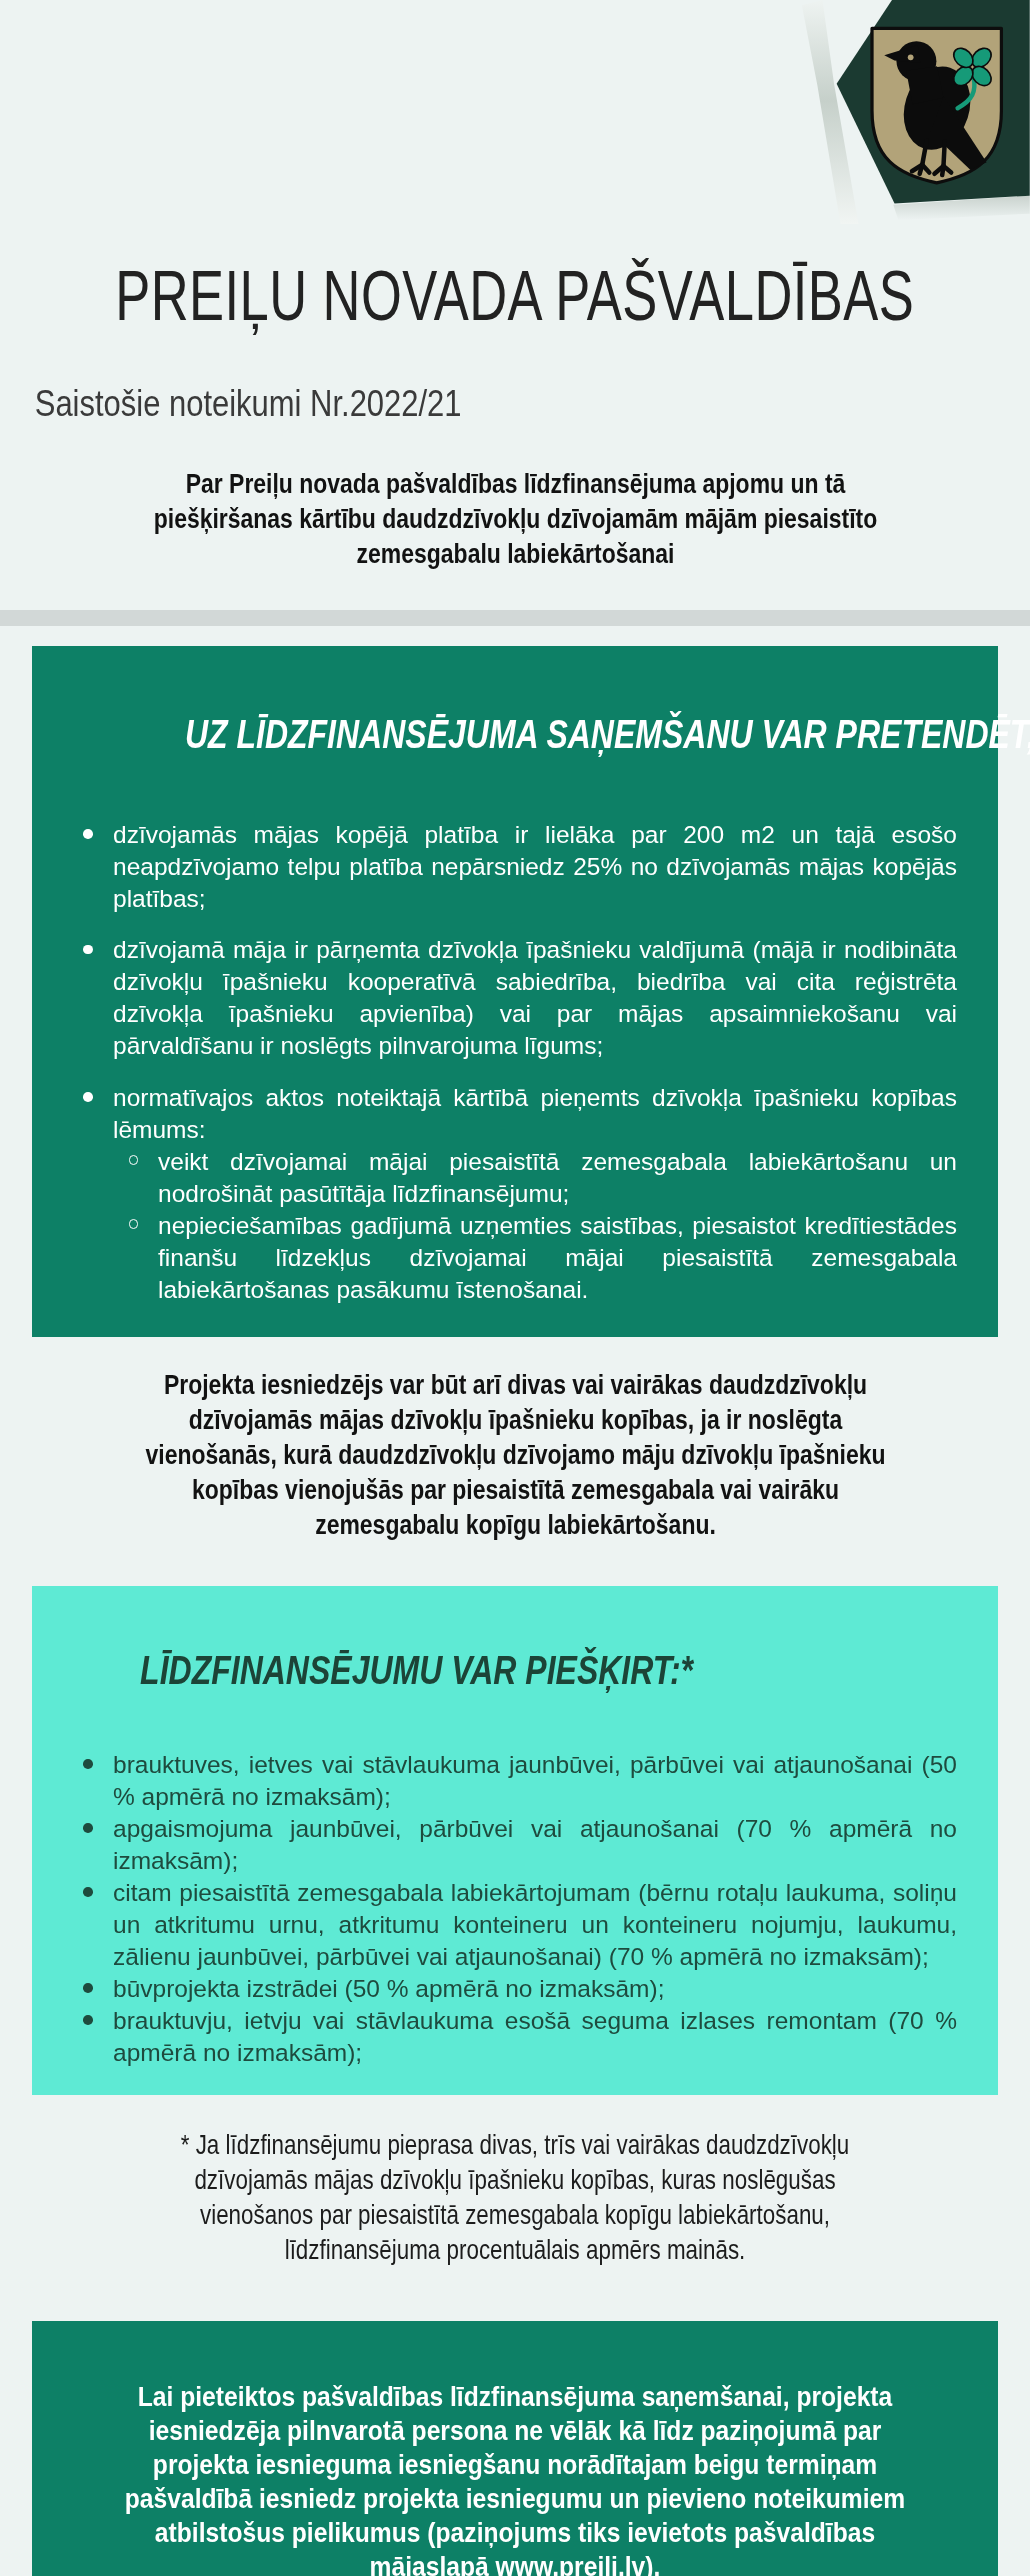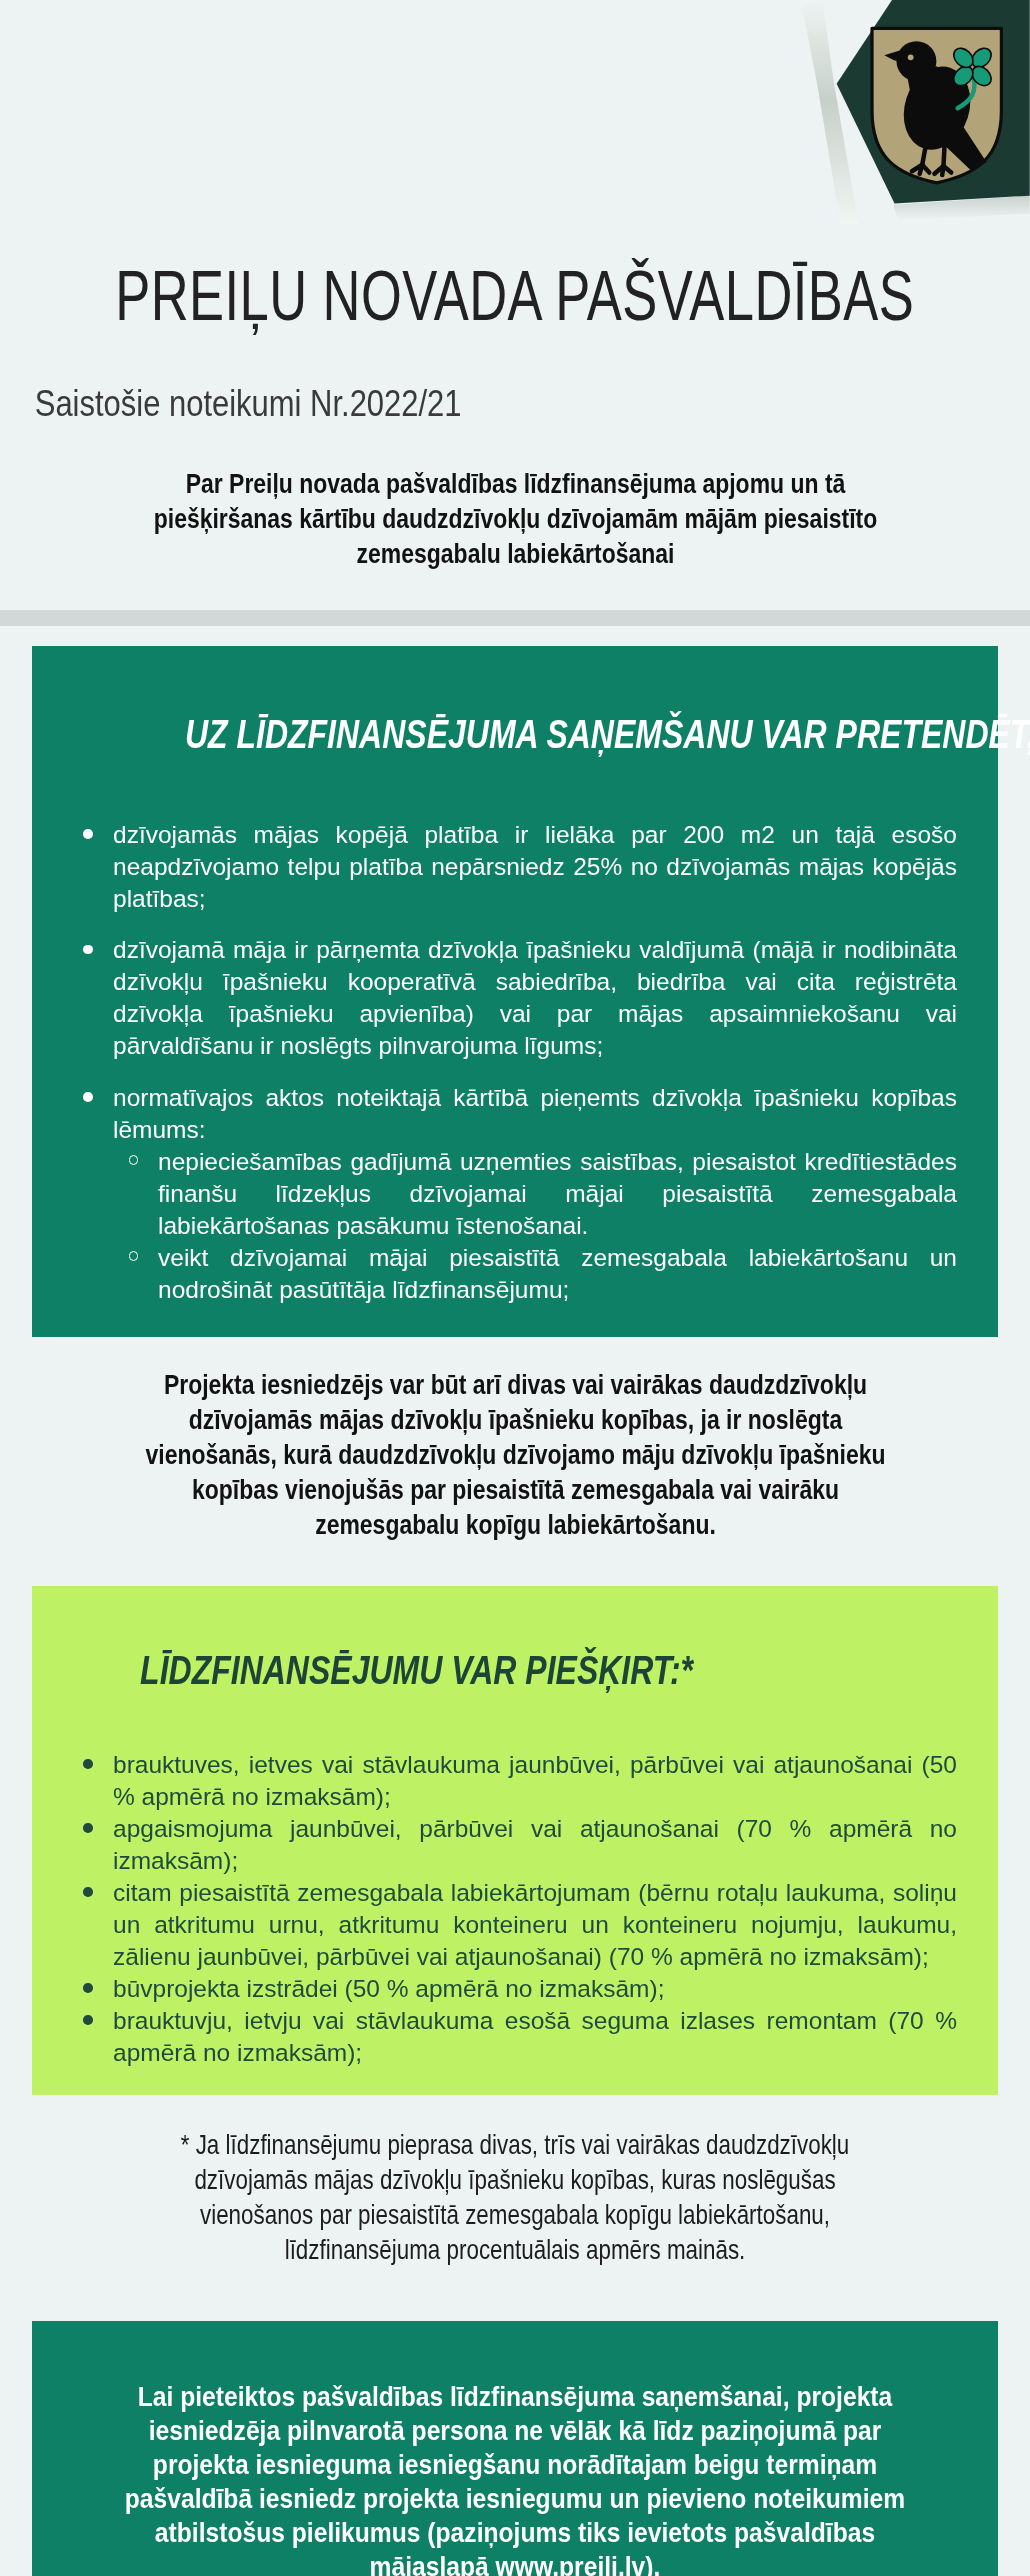--- a/index.html
+++ b/index.html
@@ -17,21 +17,21 @@
   .sub-wrap{display:flex;justify-content:flex-start;margin-top:1.3px;}
   .subtitle{font-size:36px;color:#3a3a3a;white-space:nowrap;transform:scaleX(0.86);}
   .doc-title-wrap{display:flex;justify-content:center;margin-top:18px;}
   .doc-title{width:921px;text-align:center;font-weight:700;font-size:28px;
              line-height:35px;transform:scaleX(0.82);color:#121212;}
   
   .band{height:15.5px;background:#d2d8d7;margin-top:15.5px;}
   
   .box{margin:20.6px 32px 0;}
   .green{background:#0d8066;color:#ffffff;padding:26px 39px 31px;}
-  .tan{background:#bef264;color:#1e4b3e;padding:22px 39px 26px;margin-top:16.7px;}
+  .tan{background:#5eead4;color:#1e4b3e;padding:22px 39px 26px;margin-top:16.7px;}
   .box-heading-wrap{display:flex;justify-content:flex-start;font-style:italic;}
   .box-heading{font-size:40px;font-weight:700;white-space:nowrap;transform:scaleX(0.8);}
   .green .box-heading{color:#ffffff;}
   .tan .box-heading{color:#1c4437;}
   
   ul.bullets{list-style:none;margin:22px 2px 0;padding:0;
              font-size:24.5px;line-height:32px;text-align:justify;}
   ul.bullets>li{position:relative;padding-left:40px;}
   ul.bullets>li+li{margin-top:19.3px;}
   ul.bullets>li::before{content:"";position:absolute;left:10.3px;top:10.3px;
@@ -131,24 +131,24 @@
     <li>
       <span>dzīvojamās mājas kopējā platība ir lielāka par 200 m2 un tajā esošo neapdzīvojamo telpu platība nepārsniedz 25% no dzīvojamās mājas kopējās platības;</span>
     </li>
     <li>
       <span>dzīvojamā māja ir pārņemta dzīvokļa īpašnieku valdījumā (mājā ir nodibināta dzīvokļu īpašnieku kooperatīvā sabiedrība, biedrība vai cita reģistrēta dzīvokļa īpašnieku apvienība) vai par mājas apsaimniekošanu vai pārvaldīšanu ir noslēgts pilnvarojuma līgums;</span>
     </li>
     <li>
       <span>normatīvajos aktos noteiktajā kārtībā pieņemts dzīvokļa īpašnieku kopības lēmums:</span>
       <ul class="sub-bullets">
         <li>
-          <span>nepieciešamības gadījumā uzņemties saistības, piesaistot kredītiestādes finanšu līdzekļus dzīvojamai mājai piesaistītā zemesgabala labiekārtošanas pasākumu īstenošanai.</span>
+          <span>veikt dzīvojamai mājai piesaistītā zemesgabala labiekārtošanu un nodrošināt pasūtītāja līdzfinansējumu;</span>
         </li>
         <li>
-          <span>veikt dzīvojamai mājai piesaistītā zemesgabala labiekārtošanu un nodrošināt pasūtītāja līdzfinansējumu;</span>
+          <span>nepieciešamības gadījumā uzņemties saistības, piesaistot kredītiestādes finanšu līdzekļus dzīvojamai mājai piesaistītā zemesgabala labiekārtošanas pasākumu īstenošanai.</span>
         </li>
       </ul>
     </li>
   </ul>
 </section>
 
 <div class="center-wrap">
   <p class="note-bold">Projekta iesniedzējs var būt arī divas vai vairākas daudzdzīvokļu dzīvojamās mājas dzīvokļu īpašnieku kopības, ja ir noslēgta vienošanās, kurā daudzdzīvokļu dzīvojamo māju dzīvokļu īpašnieku kopības vienojušās par piesaistītā zemesgabala vai vairāku zemesgabalu kopīgu labiekārtošanu.</p>
 </div>
 

